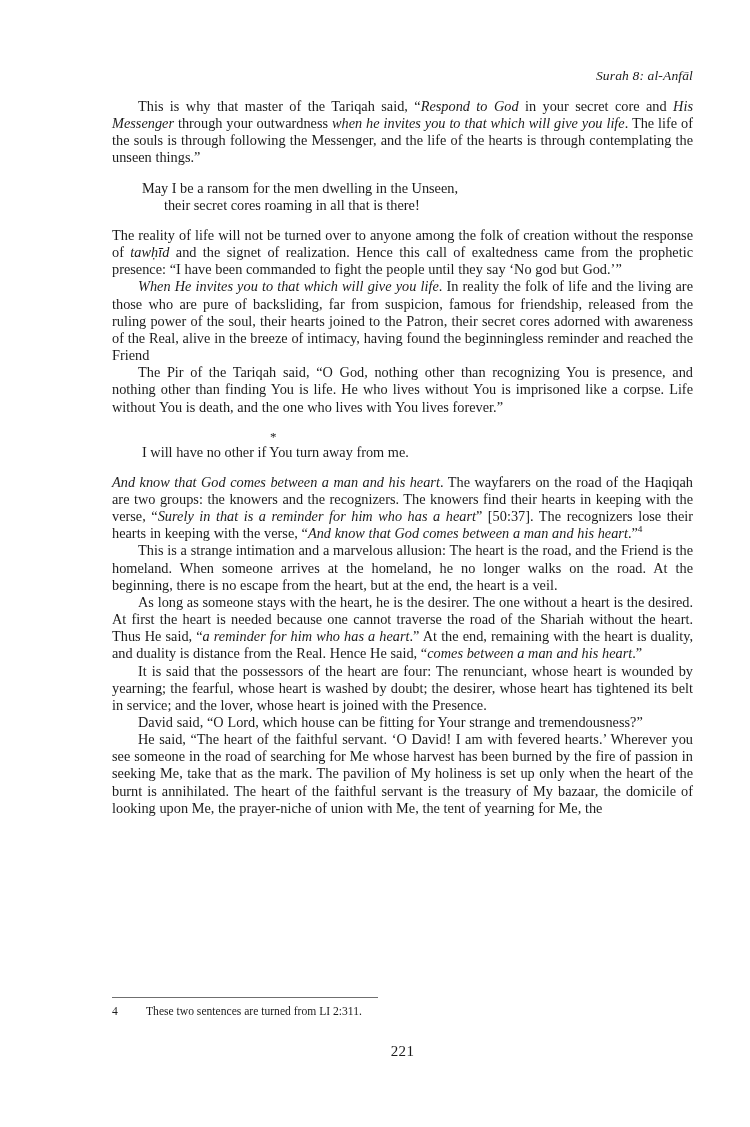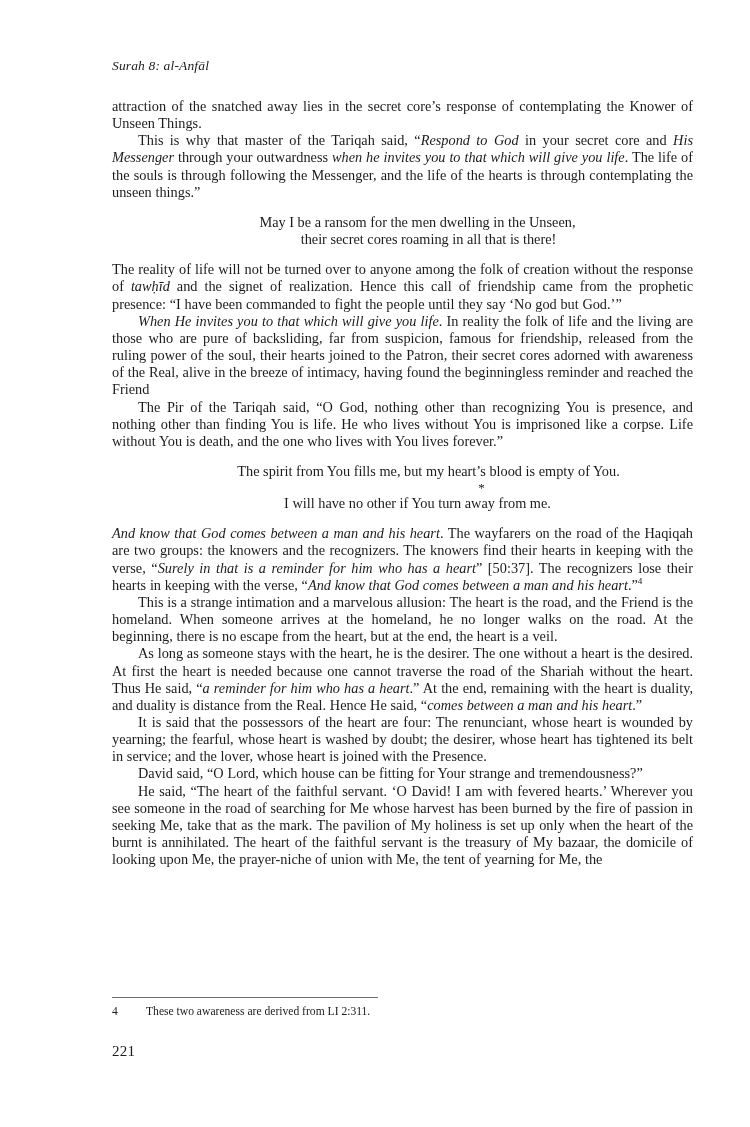--- a/index.html
+++ b/index.html
@@ -14,23 +14,24 @@
     background: #ffffff;
     font-family: "Liberation Serif", "DejaVu Serif", serif;
     color: #1b1b1b;
     overflow: hidden;
     box-sizing: border-box;
   }
 
   
   .running-head {
     position: absolute;
-    top: 58px;
+    top: 68px;
     left: 112px;
     width: 581px;
+    text-align: right;
     font-style: italic;
     font-size: 13.5px;
     letter-spacing: 0.15px;
     color: #1b1b1b;
   }
 
   
   .text-column {
     position: absolute;
     top: 98px;
@@ -57,21 +58,21 @@
     font-size: 9.2px;
     vertical-align: super;
     line-height: 0;
   }
 
   
   .verse {
     margin: 0;
     font-size: 14.3px;
     line-height: 17.15px;
-    text-align: center;
+    text-align: left;
   }
   .verse .l1 { display: block; padding-left: 30px; }
   .verse .l2 { display: block; padding-left: 52px; }
   .verse-gap-before { height: 13px; }
   .verse-gap-after  { height: 13px; }
 
   .aster {
     display: block;
     padding-left: 158px;
     font-size: 13px;
@@ -102,54 +103,52 @@
     flex: 0 0 34px;
   }
   .footnote .txt { flex: 1 1 auto; }
 
   
   .folio {
     position: absolute;
     top: 1043px;
     left: 112px;
     width: 581px;
-    text-align: left;
+    text-align: center;
     font-size: 15px;
     letter-spacing: 0.3px;
   }
 </style>
 </head>
 <body>
 
 <div class="page">
 
   <div class="running-head">Surah 8: al-Anfāl</div>
 
   <div class="text-column">
 
-    <p class="body noindent"><span>attraction of the snatched away lies in the secret core’s response of contemplating the Knower of Unseen Things.</span></p>
 
     <p class="body indent"><span>This is why that master of the Tariqah said, “</span><i>Respond to God</i><span> in your secret core and </span><i>His Messenger</i><span> through your outwardness </span><i>when he invites you to that which will give you life</i><span>.  The life of the souls is through following the Messenger, and the life of the hearts is through contemplating the unseen things.”</span></p>
 
     <div class="verse-gap-before"></div>
     <div class="verse">
       <span class="l1">May I be a ransom for the men dwelling in the Unseen,</span>
       <span class="l2">their secret cores roaming in all that is there!</span>
     </div>
     <div class="verse-gap-after"></div>
 
-    <p class="body noindent"><span>The reality of life will not be turned over to anyone among the folk of creation without the response of </span><i>tawḥīd</i><span> and the signet of realization.  Hence this call of friendship came from the prophetic presence: “I have been commanded to fight the people until they say ‘No god but God.’”</span></p>
+    <p class="body noindent"><span>The reality of life will not be turned over to anyone among the folk of creation without the response of </span><i>tawḥīd</i><span> and the signet of realization.  Hence this call of exaltedness came from the prophetic presence: “I have been commanded to fight the people until they say ‘No god but God.’”</span></p>
 
     <p class="body indent"><i>When He invites you to that which will give you life</i><span>.  In reality the folk of life and the living are those who are pure of backsliding, far from suspicion, famous for friendship, released from the ruling power of the soul, their hearts joined to the Patron, their secret cores adorned with awareness of the Real, alive in the breeze of intimacy, having found the beginningless reminder and reached the Friend</span></p>
 
     <p class="body indent"><span>The Pir of the Tariqah said, “O God, nothing other than recognizing You is presence, and nothing other than finding You is life.  He who lives without You is imprisoned like a corpse.  Life without You is death, and the one who lives with You lives forever.”</span></p>
 
     <div class="verse-gap-before"></div>
     <div class="verse">
-      <span class="l2">The spirit from You fills me, but my heart’s blood is empty of You.</span>
       <span class="aster">*</span>
       <span class="l1">I will have no other if You turn away from me.</span>
     </div>
     <div class="verse-gap-after"></div>
 
     <p class="body noindent"><i>And know that God comes between a man and his heart</i><span>.  The wayfarers on the road of the Haqiqah are two groups:  the knowers and the recognizers.  The knowers find their hearts in keeping with the verse, “</span><i>Surely in that is a reminder for him who has a heart</i><span>” [50:37].  The recognizers lose their hearts in keeping with the verse, “</span><i>And know that God comes between a man and his heart</i><span>.”</span><sup class="fn">4</sup></p>
 
     <p class="body indent"><span>This is a strange intimation and a marvelous allusion:  The heart is the road, and the Friend is the homeland.  When someone arrives at the homeland, he no longer walks on the road.  At the beginning, there is no escape from the heart, but at the end, the heart is a veil.</span></p>
 
     <p class="body indent"><span>As long as someone stays with the heart, he is the desirer.  The one without a heart is the desired.  At first the heart is needed because one cannot traverse the road of the Shariah without the heart.  Thus He said, “</span><i>a reminder for him who has a heart</i><span>.”  At the end, remaining with the heart is duality, and duality is distance from the Real.  Hence He said, “</span><i>comes between a man and his heart</i><span>.”</span></p>
@@ -160,19 +159,19 @@
     <p class="body indent"><span>David said, “O Lord, which house can be fitting for Your strange and tremendousness?”</span></p>
 
     <p class="body indent"><span>He said, “The heart of the faithful servant.  ‘O David!  I am with fevered hearts.’  Wherever you see someone in the road of searching for Me whose harvest has been burned by the fire of passion in seeking Me, take that as the mark.  The pavilion of My holiness is set up only when the heart of the burnt is annihilated.  The heart of the faithful servant is the treasury of My bazaar, the domicile of looking upon Me, the prayer-niche of union with Me, the tent of yearning for Me, the</span></p>
 
   </div>
 
   <div class="footnote-area">
     <div class="footnote-rule"></div>
     <div class="footnote">
       <span class="num">4</span>
-      <span class="txt">These two awareness are derived from LI 2:311.</span>
+      <span class="txt">These two sentences are turned from LI 2:311.</span>
     </div>
   </div>
 
   <div class="folio">221</div>
 
 </div>
 
 </body></html>

